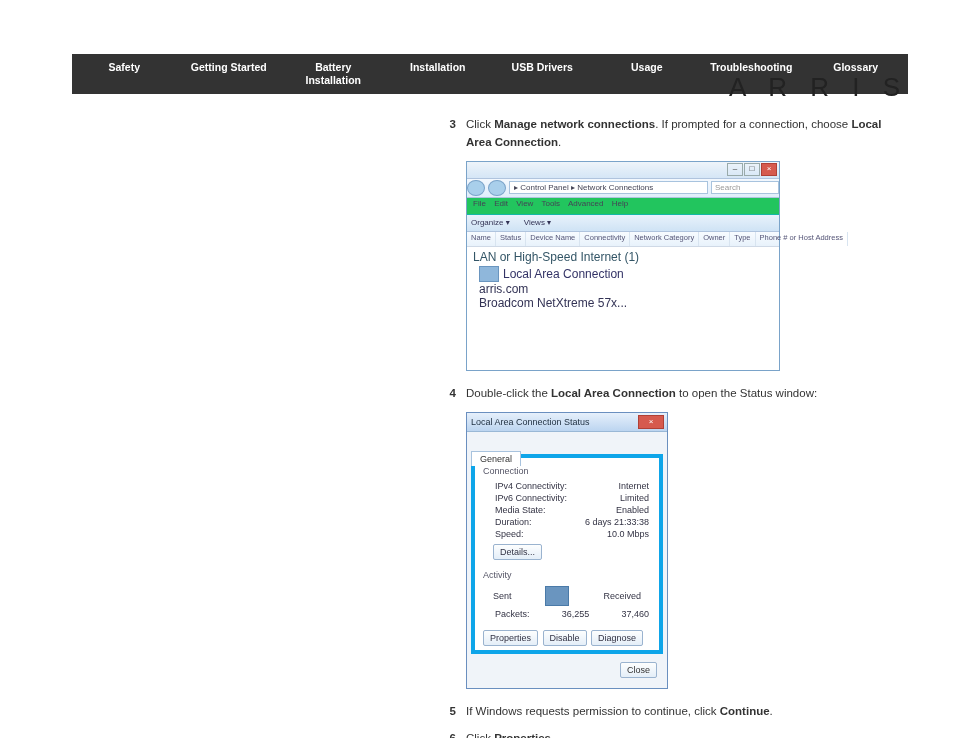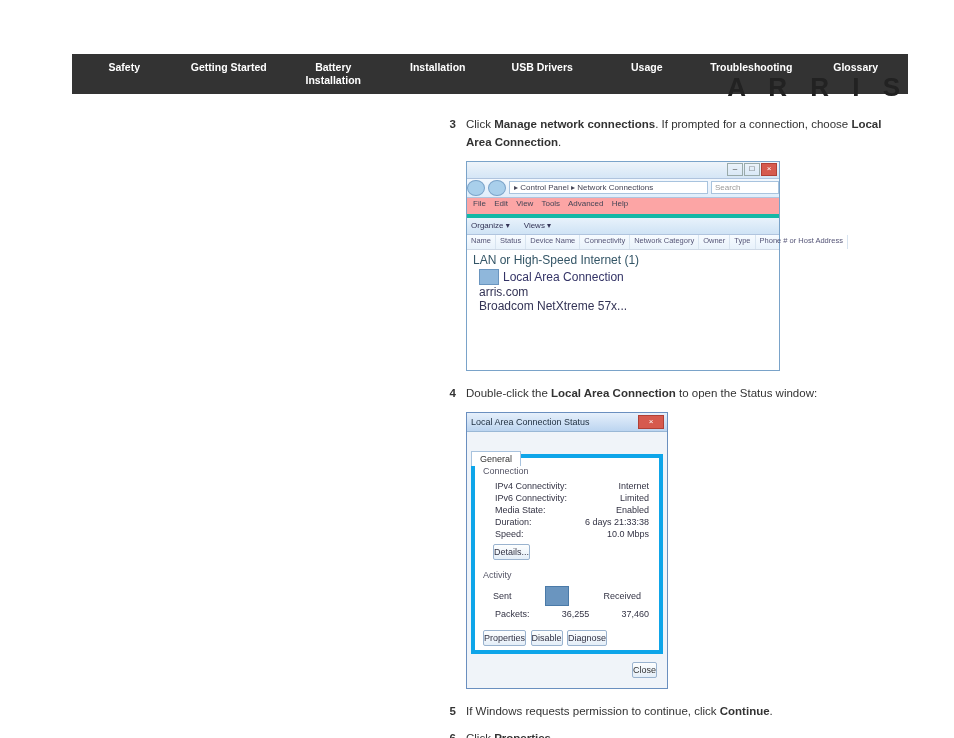--- a/index.html
+++ b/index.html
@@ -1,17 +1,17 @@
 <!DOCTYPE html>
 <html><head>
 <meta charset="utf-8">
 <style>
   html,body{margin:0;padding:0;background:#fff;font-family:Verdana,Geneva,sans-serif;color:#333}
   .page{width:954px;min-height:738px;margin:0 auto;position:relative;padding-bottom:40px;box-sizing:border-box}
-  .logo{position:absolute;top:18px;right:46px;font-size:26px;letter-spacing:8px;font-weight:700;color:#222}
+  .logo{position:absolute;top:18px;right:46px;font-size:26px;letter-spacing:8px;font-weight:400;color:#222}
   .navbar{background:#333;color:#fff;margin:54px 46px 0 72px;display:flex;font-size:10.5px;font-weight:bold}
   .navbar .item{padding:7px 10px;text-align:center;flex:1;line-height:1.25}
   .content{margin:22px 46px 0 46px;display:flex}
   .left-pad{width:392px;flex:0 0 392px}
   .main{flex:1}
   .step{display:flex;margin-bottom:10px;font-size:11.5px;line-height:1.5;color:#333}
   .step .num{width:18px;flex:0 0 18px;text-align:right;font-weight:bold;margin-right:10px}
   .step .txt{flex:1}
   .step .txt b{font-weight:bold}
   .fig{margin:6px 0 14px 28px}
@@ -19,42 +19,42 @@
   
   .win1{width:312px;height:208px}
   .win1 .titlebar{height:16px;background:linear-gradient(#eef4fa,#d5e6f6);position:relative;border-bottom:1px solid #b0c4de}
   .win1 .tb-btns{position:absolute;right:2px;top:1px;display:flex;gap:1px}
   .win1 .tb-btns span{display:inline-block;width:14px;height:11px;border:1px solid #9aa;font-size:8px;text-align:center;line-height:10px}
   .win1 .tb-btns .x{background:#d65a4e;border-color:#b04036;color:#fff}
   .win1 .addr{height:18px;background:linear-gradient(#f3f8fe,#e0eefb);border-bottom:1px solid #b0c4de;display:flex;align-items:center;padding:0 0;gap:3px;font-size:8px;color:#445}
   .win1 .addr .nav{width:16px;height:14px;border-radius:50%;background:#a9cfeb;border:1px solid #7aa3c9}
   .win1 .addr .path{flex:1;background:#fff;border:1px solid #a8c3de;padding:1px 4px}
   .win1 .addr .search{width:60px;background:#fff;border:1px solid #a8c3de;padding:1px 3px;color:#999}
-  .win1 .menu{height:14px;background:#fca5a5;border-bottom:4px solid #14b8a6;font-size:8px;padding:1px 6px;color:#445}
+  .win1 .menu{height:14px;background:#22c55e;border-bottom:1px solid #14b8a6;font-size:8px;padding:1px 6px;color:#445}
   .win1 .menu span{margin-right:6px}
   .win1 .tools{height:16px;background:linear-gradient(#e8f2fb,#cfe3f5);border-bottom:1px solid #b0c4de;display:flex;align-items:center;font-size:8px;color:#335;padding:0 4px;gap:14px}
   .win1 .tools span{white-space:nowrap}
   .win1 .heads{height:14px;background:linear-gradient(#f7fbff,#e8f2fb);border-bottom:1px solid #cfd9e6;display:flex;font-size:7.5px;color:#557}
   .win1 .heads span{padding:1px 4px;border-right:1px solid #d8e4f0;white-space:nowrap}
   .win1 .body{padding:3px 6px;font-size:12px;color:#335}
   .win1 .grp{color:#356;font-weight:normal;margin-bottom:2px}
   .win1 .entry{display:flex;align-items:center;gap:4px;margin-left:6px}
   .win1 .entry .ic{width:18px;height:14px;background:#8fb7db;border:1px solid #6a95bf}
   .win1 .entry .lbl{color:#336}
   
   .win2{width:200px;background:#f0f4f9;padding:0;border:1px solid #6a8fbf}
   .win2 .titlebar{height:18px;background:linear-gradient(#e6f0fb,#bcd5f0);display:flex;align-items:center;padding:0 4px;font-size:9px;color:#234;position:relative;border-bottom:1px solid #9ab8d6}
   .win2 .titlebar .x{position:absolute;right:3px;top:2px;width:24px;height:12px;background:#d65a4e;border:1px solid #b04036;color:#fff;font-size:8px;text-align:center;line-height:11px}
   .win2 .inner{padding:4px}
   .win2 .tab{display:inline-block;background:#fff;border:1px solid #a8c3de;border-bottom:none;padding:2px 8px;font-size:9px;color:#333;position:relative;top:12px}
   .win2 .panel{background:#fff;border:4px solid #0ea5e9;padding:8px 8px 4px 8px;font-size:9px;color:#334}
   .win2 .section{color:#556;margin-bottom:4px}
   .win2 .row{display:flex;justify-content:space-between;padding:1px 2px 1px 12px;color:#334}
   .win2 .row .v{color:#334}
-  .win2 .btn{display:inline-block;border:1px solid #9ab3cf;background:linear-gradient(#fdfefe,#e4eef8);padding:2px 0;font-size:9px;margin:4px 2px 0 0;border-radius:2px}
+  .win2 .btn{display:inline-block;border:1px solid #9ab3cf;background:linear-gradient(#fdfefe,#e4eef8);padding:2px 6px;font-size:9px;margin:4px 2px 0 0;border-radius:2px}
   .win2 .activity{margin-top:10px}
   .win2 .act-row{display:flex;align-items:center;justify-content:space-between;padding:2px 10px}
   .win2 .pc{width:22px;height:18px;background:#6a95bf;border:1px solid #4a7aa8}
   .win2 .close{text-align:right;padding:4px 4px 6px 0}
 </style>
 </head>
 <body>
 
 <div class="page">
   <div class="logo">A R R I S</div>

